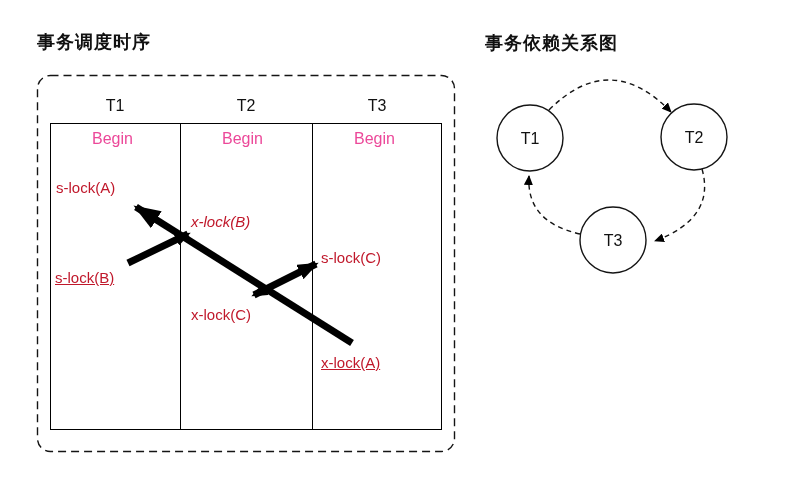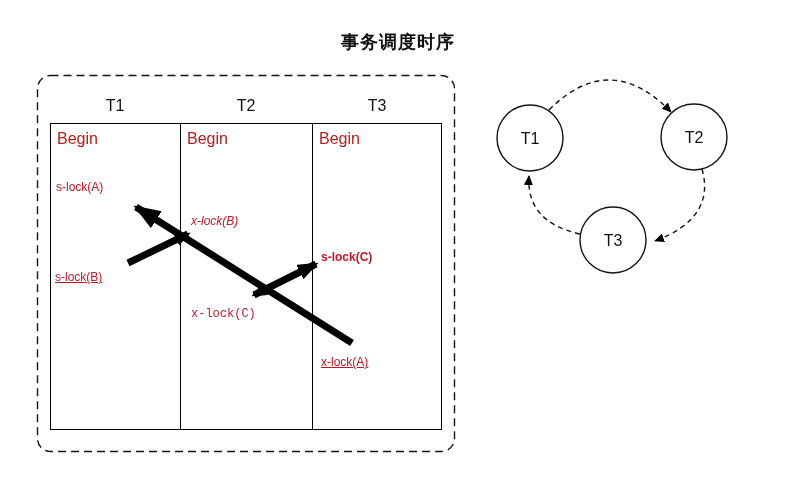--- a/index.html
+++ b/index.html
@@ -1,54 +1,55 @@
 <!DOCTYPE html>
 <html style="--lock-color: #c0182b;"><head>
 <meta charset="utf-8">
 <style>
   html,body{margin:0;padding:0;background:#fff;}
   .stage{
     position:relative;width:800px;height:500px;background:#fff;overflow:hidden;
     font-family:"Liberation Sans",sans-serif;color:#111;
   }
-  .title{position:absolute;text-align:right;font-size:18px;font-weight:600;color:#111;letter-spacing:1px;}
+  .title{position:absolute;text-align:left;font-size:18px;font-weight:600;color:#111;letter-spacing:1px;}
   .left-title{left:37px;top:30px;width:418px;}
   .right-title{left:485px;top:31px;width:280px;}
   .overlay{position:absolute;left:0;top:0;width:800px;height:500px;pointer-events:none;}
   .sched-table{
     position:absolute;left:50px;top:123px;width:392px;height:307px;
     border:1.2px solid #000;box-sizing:border-box;background:transparent;
   }
   .col-divider{position:absolute;top:0;bottom:0;width:1.2px;background:#000;}
   .divider-1{left:129px;}
   .divider-2{left:261px;}
   .col-header{position:absolute;top:96px;text-align:center;font-size:16px;color:#111;line-height:19px;}
   .header-1{left:50px;width:130px;}
   .header-2{left:180px;width:132px;}
   .header-3{left:312px;width:130px;}
-  .begin{position:absolute;font-size:16px;color:#b91c1c;line-height:19px;}
+  .begin{position:absolute;font-size:16px;color:#ec4899;line-height:19px;margin-left:35px;}
   .begin-1{left:57px;top:129px;}
   .begin-2{left:187px;top:129px;}
   .begin-3{left:319px;top:129px;}
-  .op{position:absolute;font-size:12px;line-height:19px;color:var(--lock-color,#c0182b);}
+  .op{position:absolute;font-size:15px;line-height:19px;color:var(--lock-color,#c0182b);}
   .op-1{left:56px;top:178px;}
   .op-2{left:191px;top:212px;font-style:italic;}
-  .op-3{left:321px;top:248px;font-weight:bold;}
+  .op-3{left:321px;top:248px;}
   .op-4{left:55px;top:268px;text-decoration:underline;}
-  .op-5{left:191px;top:305px;font-family:Liberation Mono, monospace;}
+  .op-5{left:191px;top:305px;}
   .op-6{left:321px;top:353px;text-decoration:underline;}
   .depgraph{position:absolute;left:480px;top:60px;width:300px;height:220px;}
   .depgraph text{font-family:"Liberation Sans",sans-serif;font-size:16px;fill:#111;}
 </style>
 </head>
 <body>
 
 <div class="stage">
 
   <div class="title left-title">事务调度时序</div>
+  <div class="title right-title">事务依赖关系图</div>
 
   <div class="sched-table">
     <div class="col-divider divider-1"></div>
     <div class="col-divider divider-2"></div>
   </div>
 
   <div class="col-header header-1">T1</div>
   <div class="col-header header-2">T2</div>
   <div class="col-header header-3">T3</div>
 

